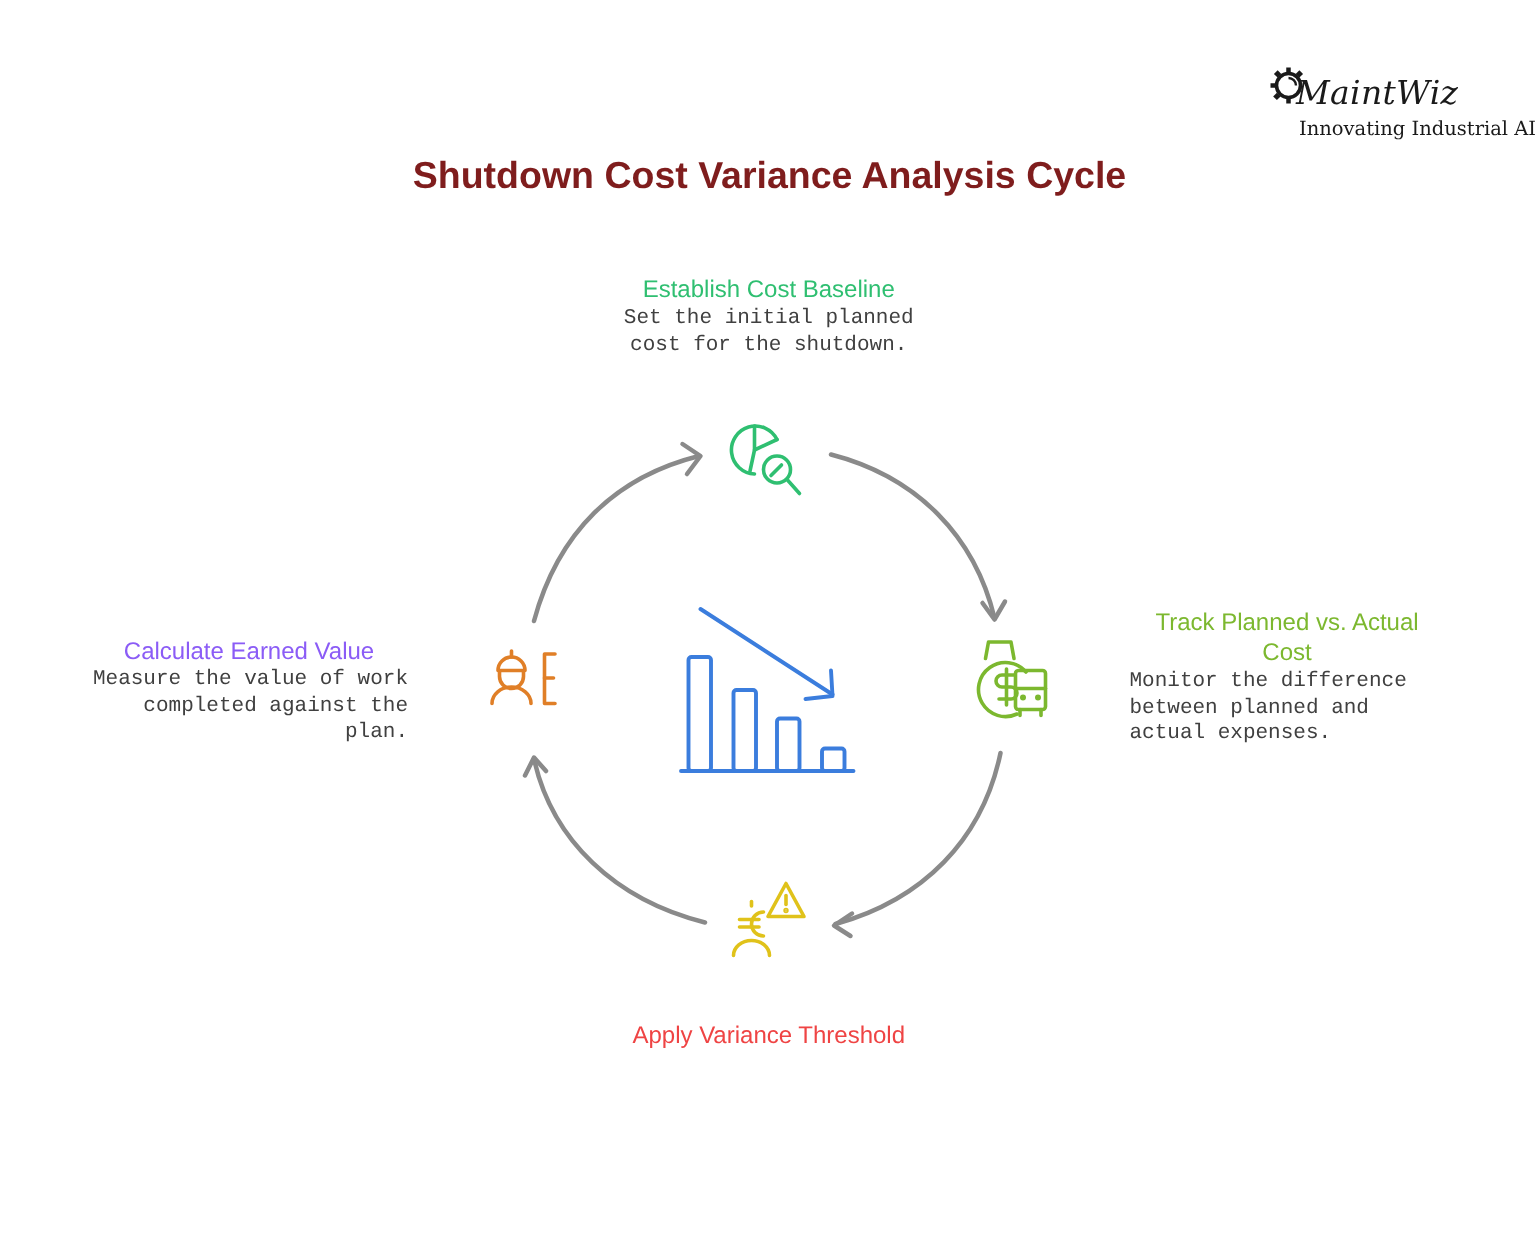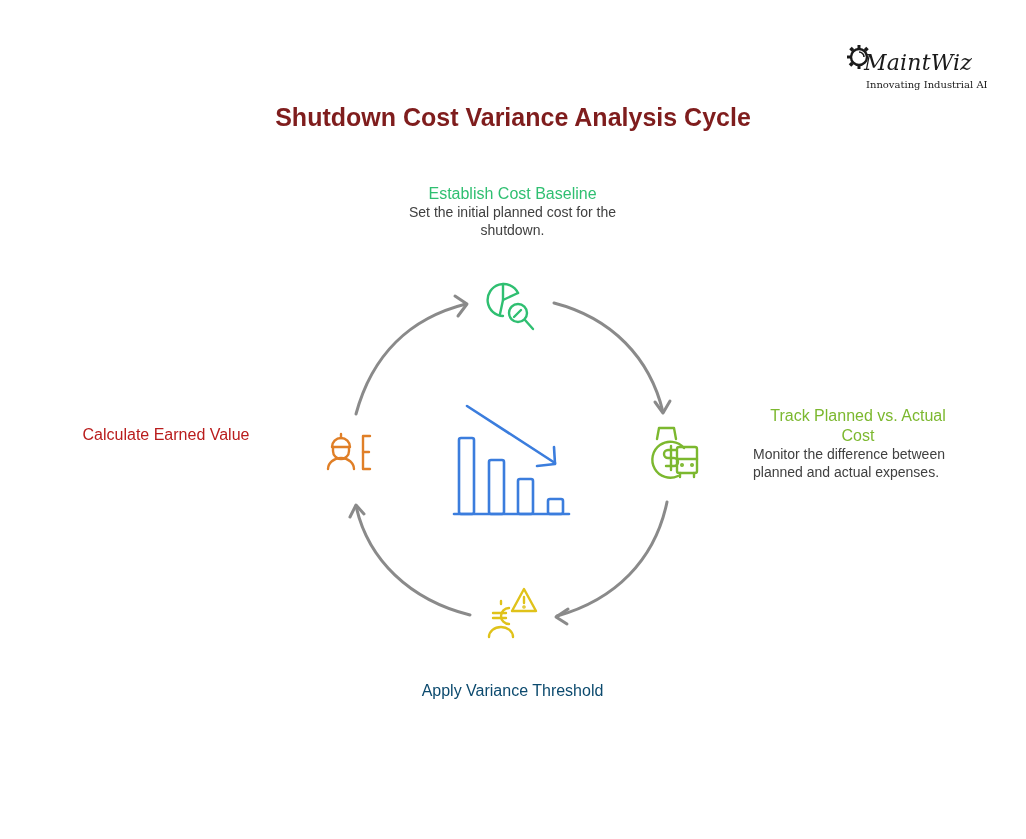--- a/index.html
+++ b/index.html
@@ -13,30 +13,30 @@
     .logo { position: absolute; left: 846px; top: 42px; width: 130px; height: 50px; }
     .logo-mark { position: absolute; left: 0; top: 2px; width: 26px; height: 26px; }
     .logo-name {
       position: absolute; left: 18px; top: 8px;
       font-family: "DejaVu Serif", serif; font-size: 22px; color: #1a1a1a; letter-spacing: 0.2px;
       white-space: nowrap;
       font-style: italic;
     }
     .logo-tag {
       position: absolute; left: 20px; top: 37px;
-      font-family: "DejaVu Serif", serif; font-size: 10px; color: #1a1a1a; white-space: nowrap;
+      font-family: "DejaVu Serif", serif; font-size: 13px; color: #1a1a1a; white-space: nowrap;
     }
     .title {
       position: absolute; left: 0; width: 1026px; top: 103px;
       text-align: center; font-size: 25px; font-weight: bold; color: #7f1d1d;
     }
     .diagram { position: absolute; left: 0; top: 0; width: 1026px; height: 839px; }
     .step { position: absolute; font-size: 14px; line-height: 17.5px; }
     .step .head { font-size: 16px; line-height: 20px; text-align: center; }
-    .step .desc { color: #404040; }
+    .step .desc { color: #404040; font-family: Liberation Mono, monospace; }
     .step-top { left: 395px; top: 184px; width: 235px; text-align: center; }
     .step-right { left: 753px; top: 406px; width: 210px; text-align: left; }
     .step-bottom { left: 395px; top: 681px; width: 235px; text-align: center; }
     .step-left { left: 60px; top: 425px; width: 212px; text-align: right; }
   </style>
 </head>
 <body>
 
 <div class="logo">
   <svg class="logo-mark" viewBox="0 0 26 26">
@@ -138,18 +138,19 @@
   <div class="head" style="color:#2fbf71">Establish Cost Baseline</div>
   <div class="desc">Set the initial planned cost for the shutdown.</div>
 </div>
 
 <div class="step step-right">
   <div class="head" style="color:#7cb82f">Track Planned vs. Actual Cost</div>
   <div class="desc">Monitor the difference between planned and actual expenses.</div>
 </div>
 
 <div class="step step-bottom">
-  <div class="head" style="color:#0c4a6e">Apply Variance Threshold</div>
+  <div class="head" style="color:#ef4444">Apply Variance Threshold</div>
 </div>
 
 <div class="step step-left">
-  <div class="head" style="color:#b91c1c">Calculate Earned Value</div>
+  <div class="head" style="color:#8b5cf6">Calculate Earned Value</div>
+  <div class="desc">Measure the value of work completed against the plan.</div>
 </div>
 
 </body></html>

